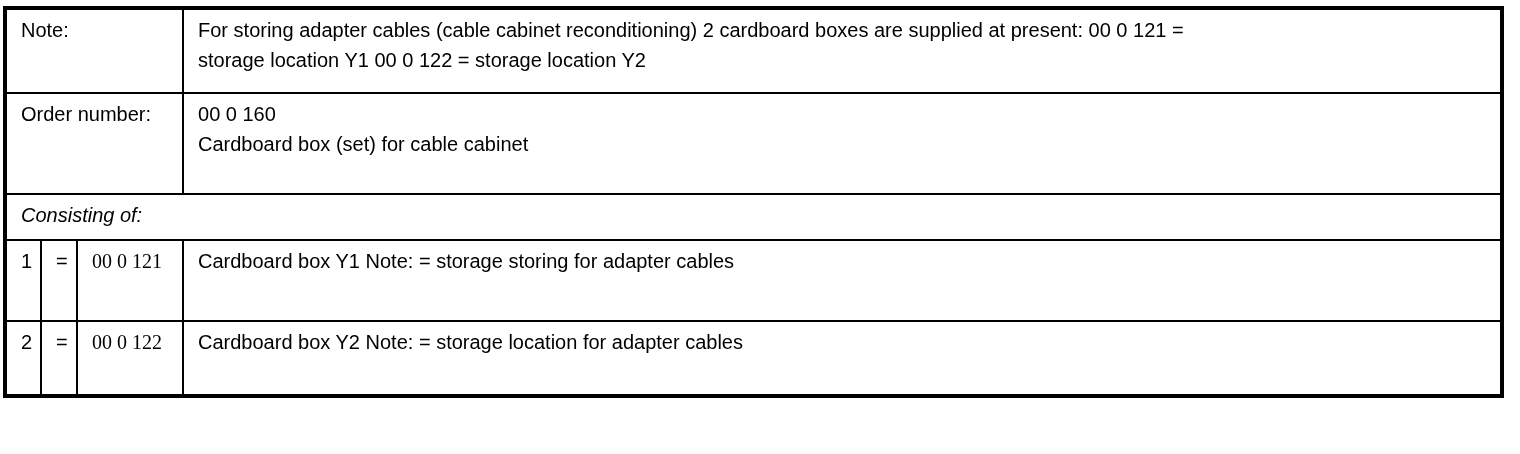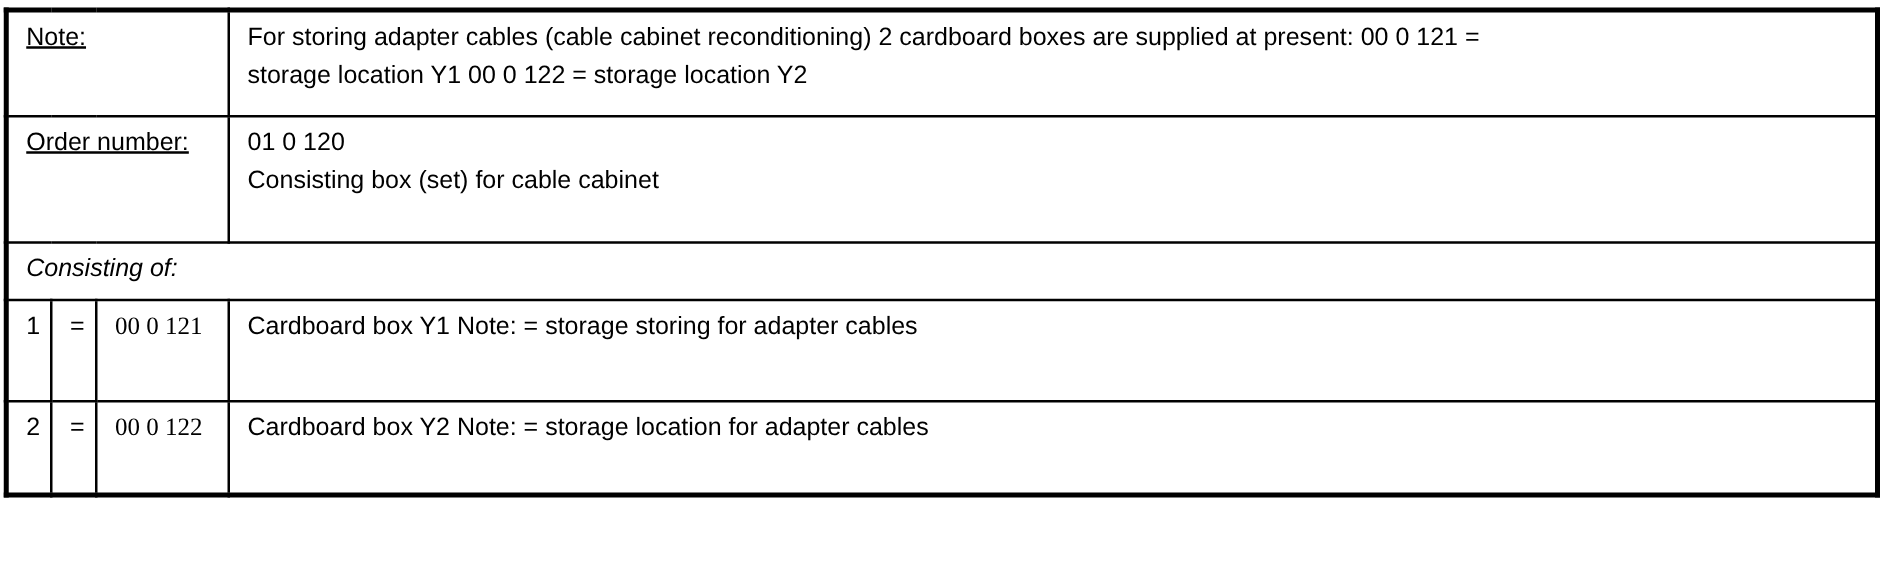--- a/index.html
+++ b/index.html
@@ -40,21 +40,20 @@
 
   tr.r-note    { height: 85px; }
   tr.r-si      { height: 38px; }
   tr.r-order   { height: 101px; }
   tr.r-consist { height: 46px; font-style: italic; }
   tr.r-item-1  { height: 81px; }
   tr.r-item-2  { height: 75px; }
 
   td.label-cell {
     padding-right: 40px; 
-    text-decoration: underline;
   }
   .note-text {
     max-width: 1000px; 
   }
   td.pos-cell {
     padding-left: 11px;
     padding-right: 4px;
   }
   td.eq-cell {
     text-align: center;
@@ -82,22 +81,22 @@
     <td colspan="3" class="label-cell">Note:</td>
     <td class="value-cell">
       <div class="note-text">For storing adapter cables (cable cabinet reconditioning) 2 cardboard boxes are supplied at present: 00 0 121 = storage location Y1 00 0 122 = storage location Y2</div>
     </td>
   </tr>
 
 
   <tr class="r-order">
     <td colspan="3" class="label-cell">Order number:</td>
     <td class="value-cell">
-      <div>01 0 120</div>
-      <div>Consisting box (set) for cable cabinet</div>
+      <div>00 0 160</div>
+      <div>Cardboard box (set) for cable cabinet</div>
     </td>
   </tr>
 
   <tr class="r-consist">
     <td colspan="4">Consisting of:</td>
   </tr>
 
   <tr class="r-item-1">
     <td class="pos-cell">1</td>
     <td class="eq-cell">=</td>

